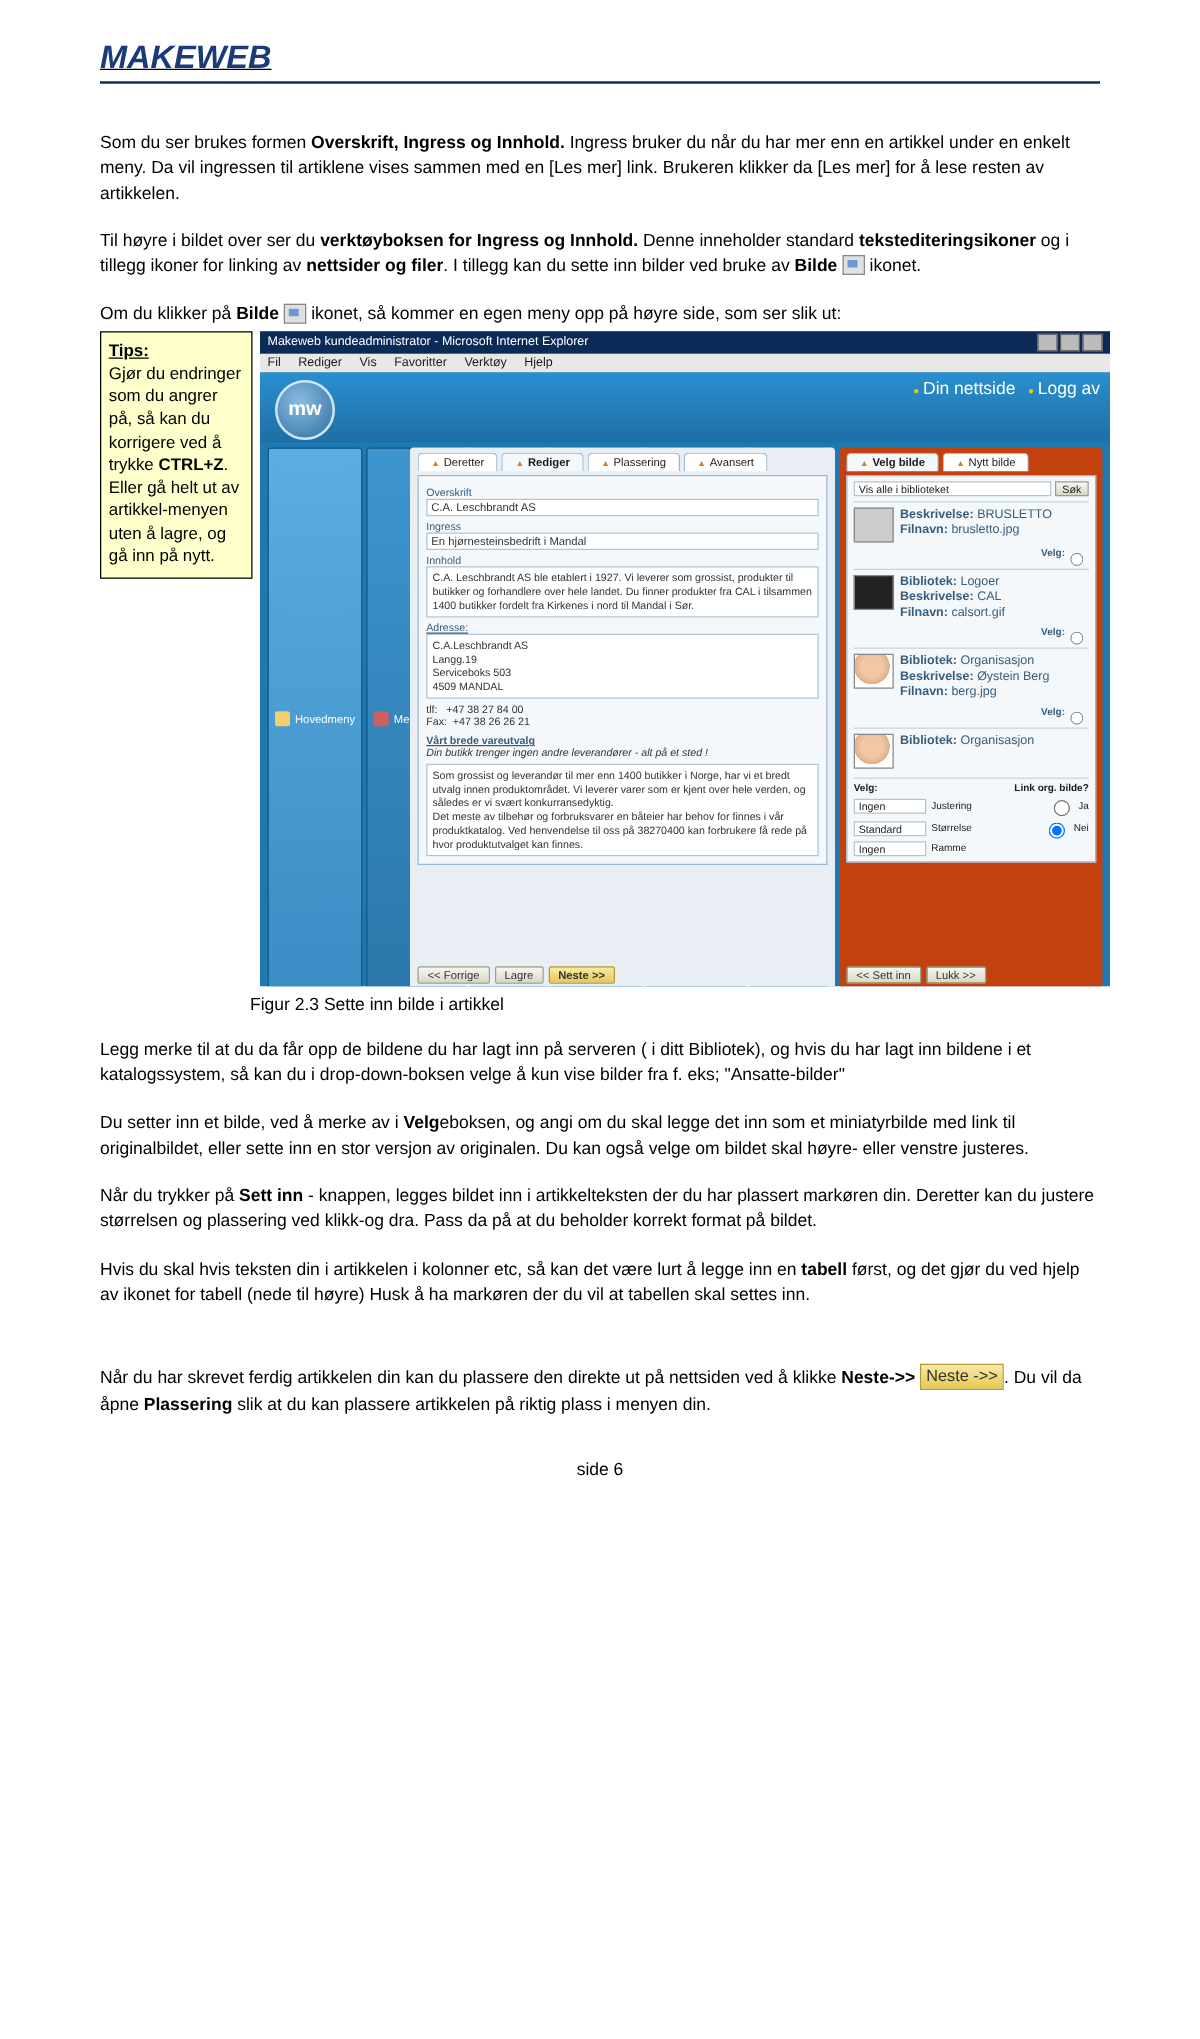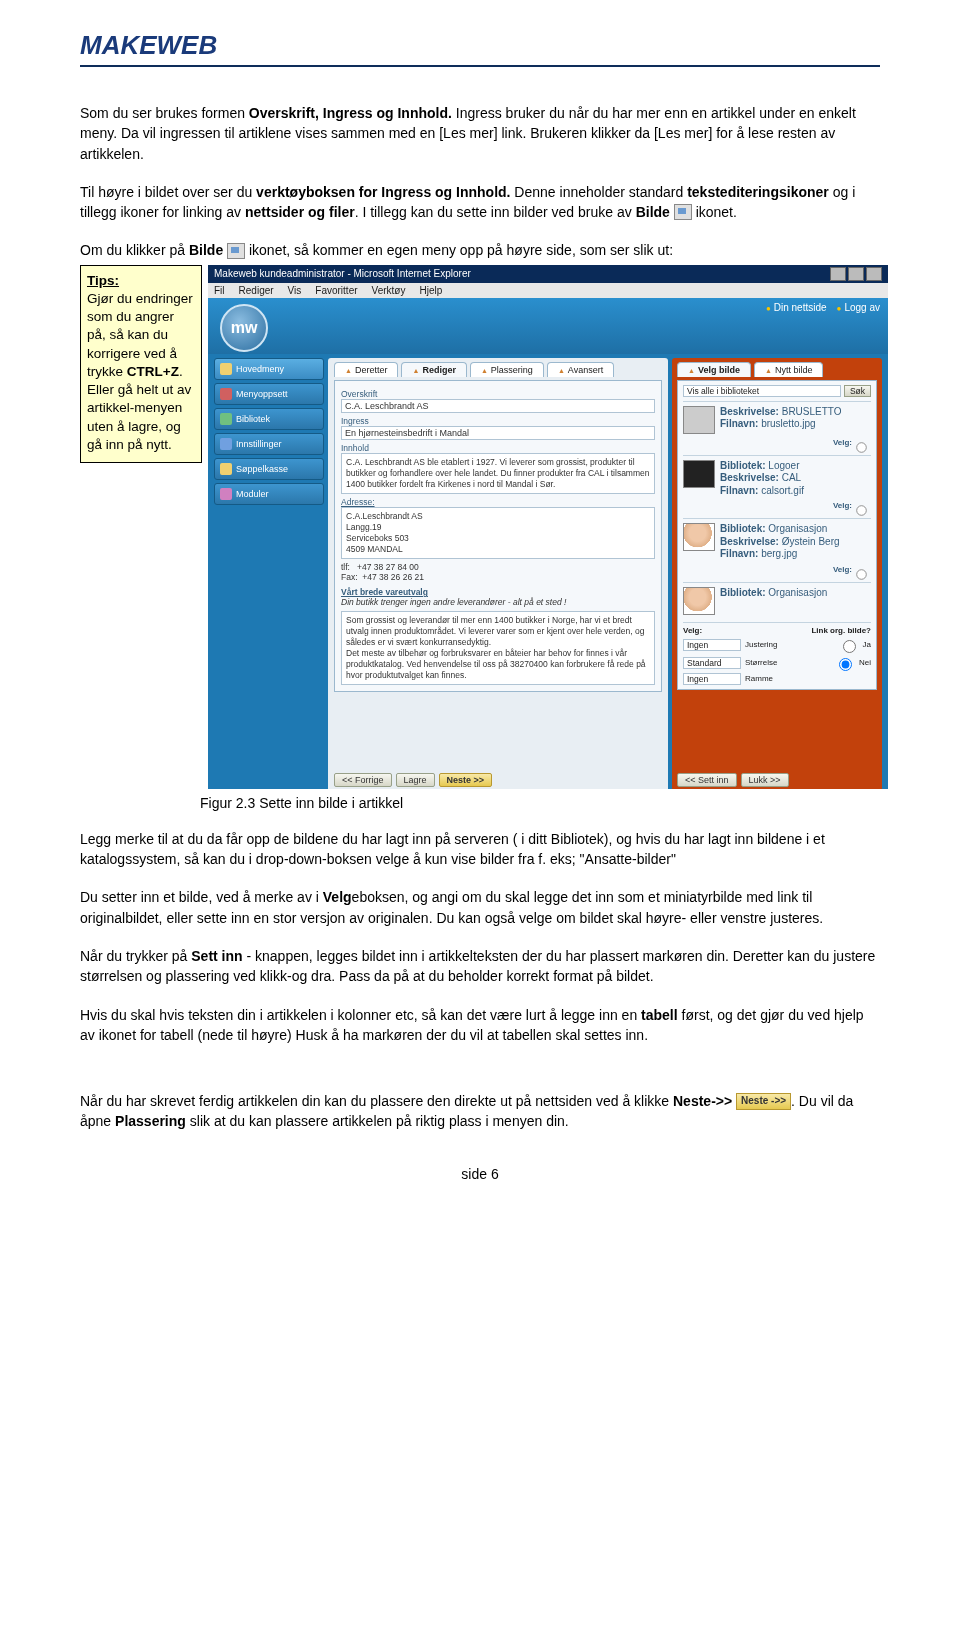--- a/index.html
+++ b/index.html
@@ -9,20 +9,21 @@
     background: #fff;
     width: 960px;
   }
   .page {
     padding: 30px 80px 40px 80px;
   }
   .logo-bar {
     border-bottom: 2px solid #0e2d5a;
     padding-bottom: 4px;
     margin-bottom: 36px;
+    text-decoration: underline;
   }
   .logo {
     color: #1a3a7a;
     font-family: Arial, sans-serif;
     font-size: 26px;
     font-weight: 900;
     font-style: italic;
     letter-spacing: 0px;
   }
   .caption {
@@ -126,40 +127,40 @@
     font-size: 16px;
     display: flex;
     align-items: center;
     justify-content: center;
   }
   .ss-topright {
     position: absolute;
     right: 8px; top: 4px;
     display: flex;
     gap: 10px;
-    font-size: 10px;
+    font-size: 14px;
     color: #fff;
     align-items: center;
   }
   .ss-topright span::before {
     content: "●";
     color: #f6c400;
     margin-right: 3px;
     font-size: 8px;
   }
   .ss-body {
     display: flex;
     height: calc(100% - 90px);
     padding: 4px 6px;
     gap: 4px;
   }
   .ss-sidebar {
     width: 110px;
     display: flex;
-    flex-direction: column;
+    flex-direction: row;
     gap: 3px;
   }
   .ss-sideitem {
     background: linear-gradient(#3d95cf, #2b77ab);
     color: #fff;
     font-size: 9px;
     padding: 4px 5px;
     border-radius: 3px;
     border: 1px solid #145a86;
     display: flex;
@@ -326,22 +327,22 @@
     display:flex;
     gap:4px;
     margin-bottom:2px;
     align-items:center;
   }
   .inline-neste {
     display:inline-block;
     padding: 0 4px;
     background: linear-gradient(#f8e9a8,#e6c950);
     border:1px solid #b89830;
-    font-size: 10px;
-    font-weight:bold;
+    font-size: 13px;
+    font-weight:normal;
     color:#333;
     vertical-align: middle;
     position:relative; top:-1px;
   }
   .footer {
     text-align: center;
     font-size: 14px;
     margin-top: 34px;
   }
 </style>

